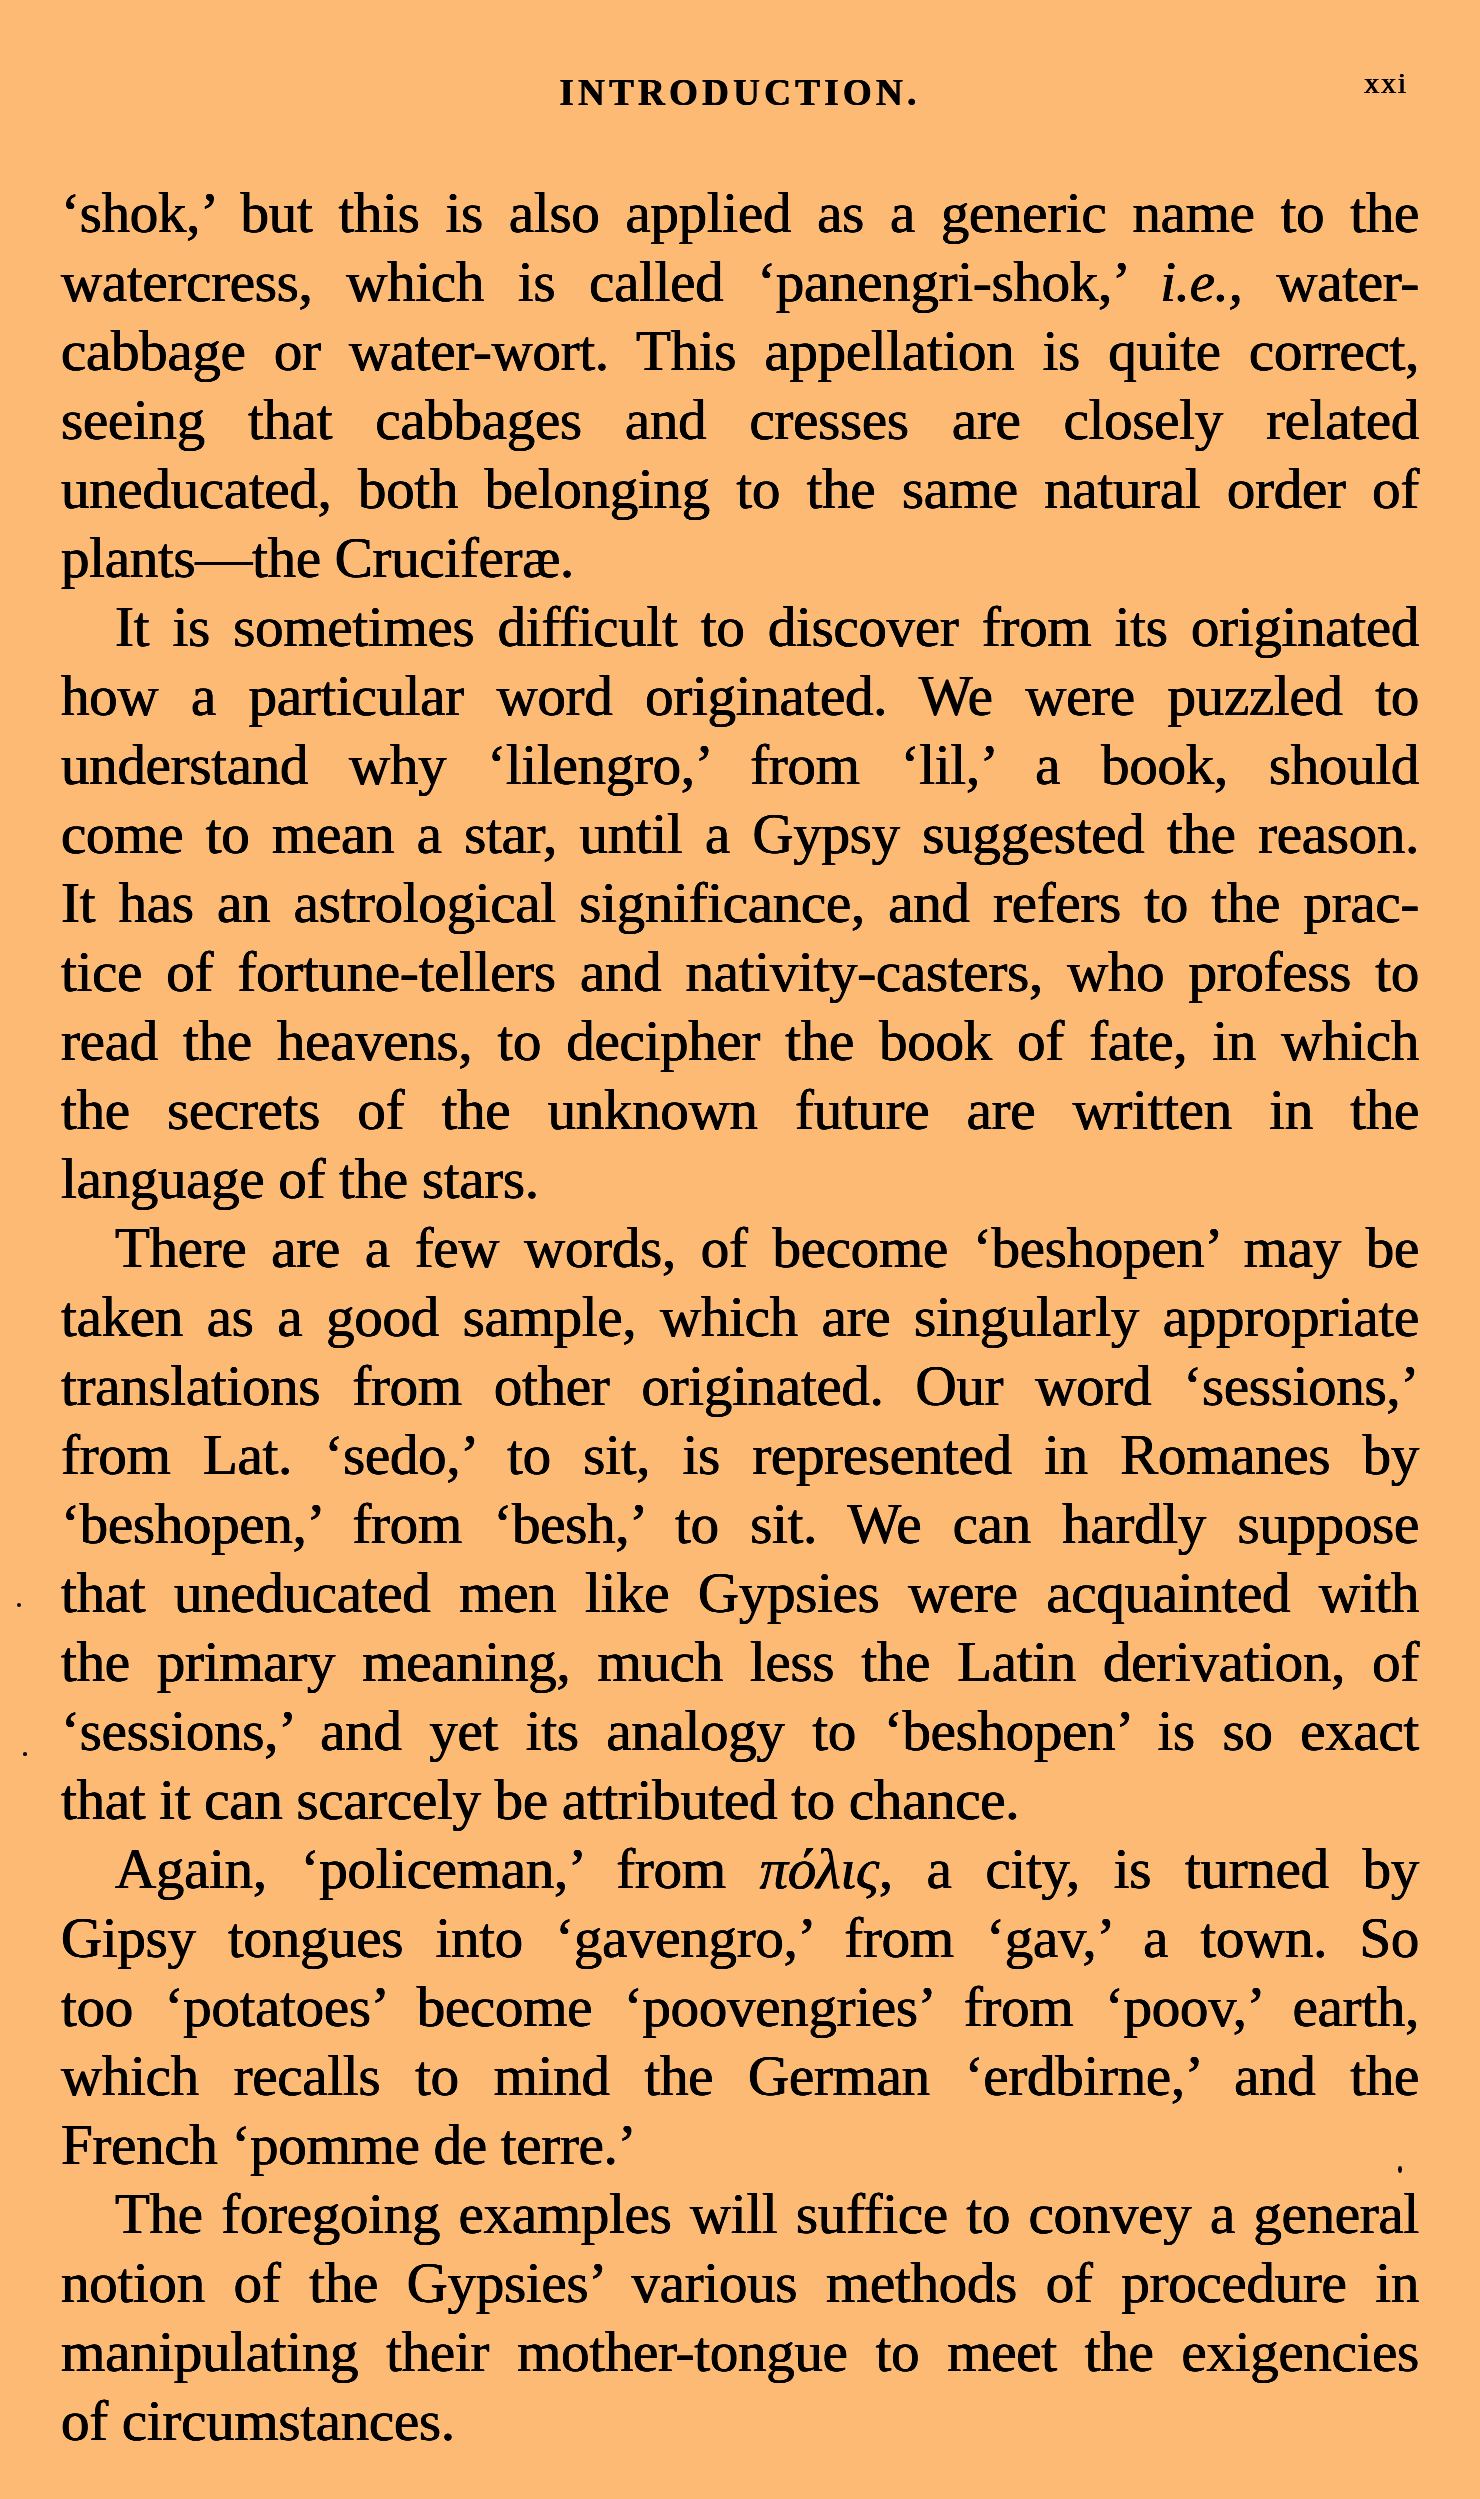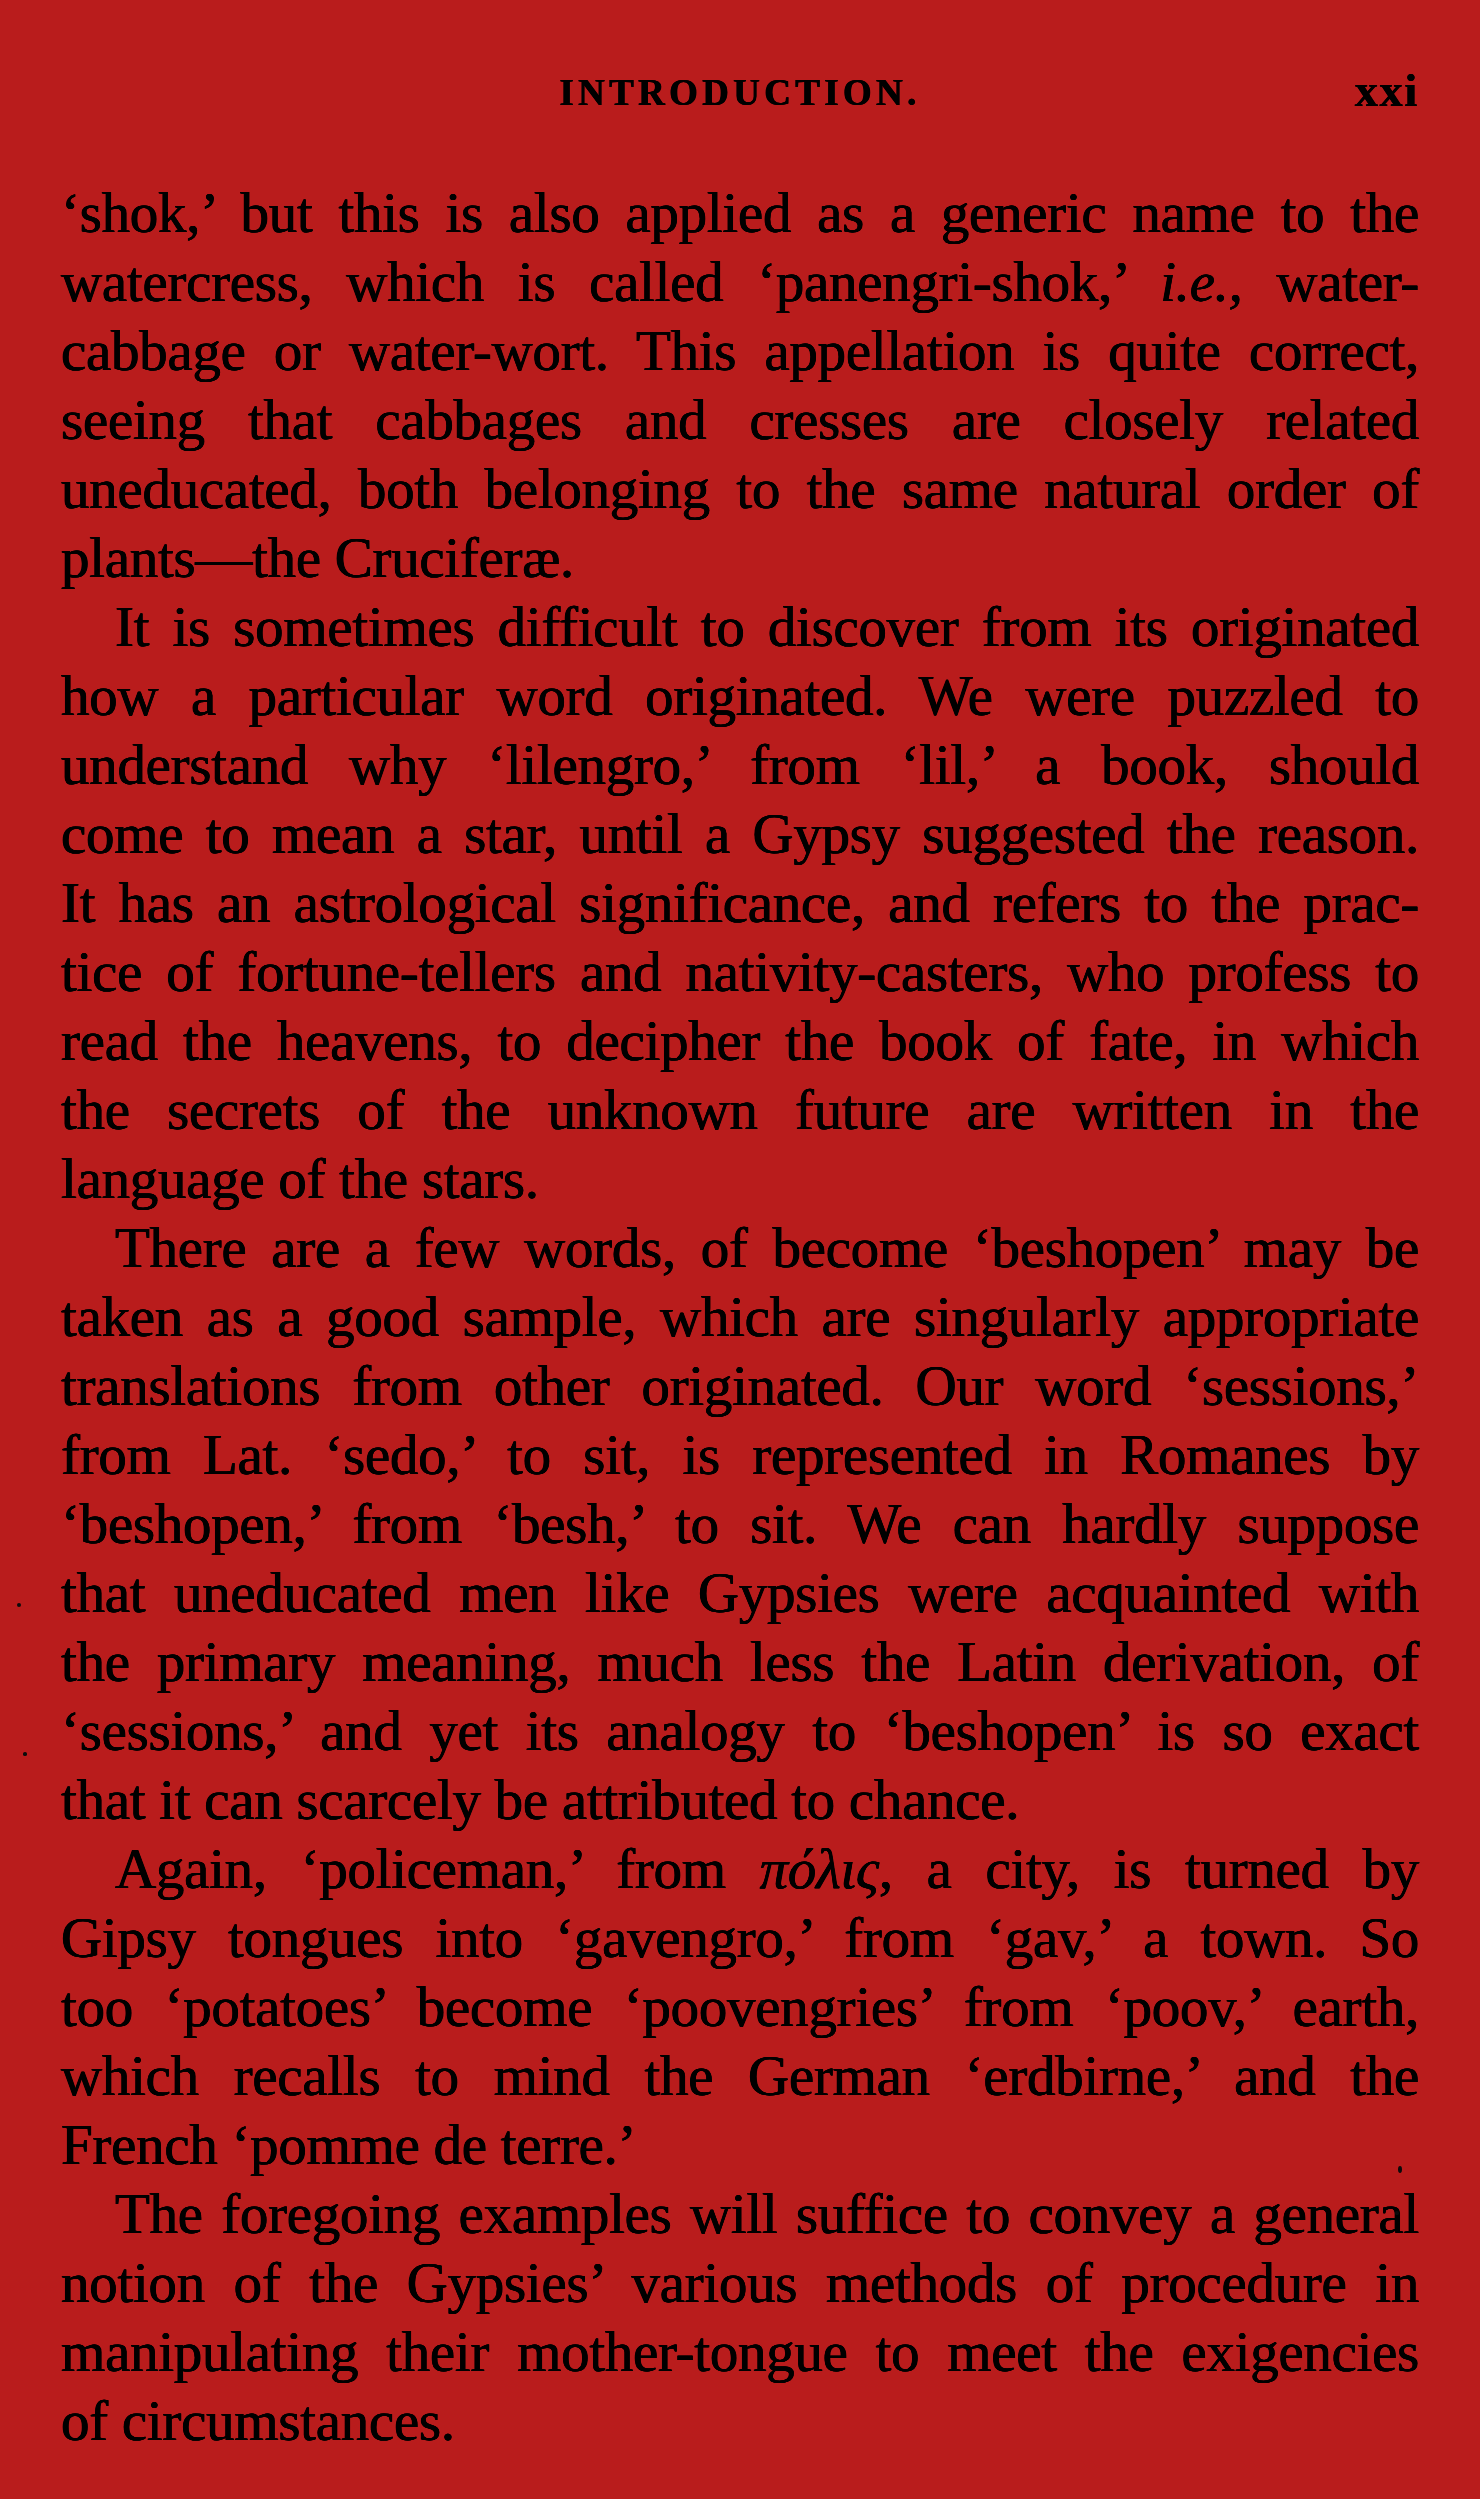--- a/index.html
+++ b/index.html
@@ -8,43 +8,43 @@
     height: 2500px;
     background: #ffffff;
     position: relative;
     font-family: "Liberation Serif", "DejaVu Serif", serif;
     color: #000000;
     overflow: hidden;
   }
   .page {
     position: absolute;
     inset: 0;
-    background: #b91c1c;
+    background: #fdba74;
   }
   .running-head {
     position: absolute;
     top: 0; left: 61px; right: 61px;
     height: 134px;
   }
   .header-title {
     position: absolute;
     top: 74px; left: 0; right: 0;
     text-align: center;
     font-size: 37px;
     line-height: 1;
     font-weight: bold;
     letter-spacing: 4.3px;
     text-shadow: 0.4px 0 0 #000, -0.4px 0 0 #000;
   }
   .page-number {
     position: absolute;
-    top: 68px; right: 0;
-    font-size: 46px;
+    top: 68px; right: 11px;
+    font-size: 30px;
     line-height: 1;
-    font-weight: bold;
+    font-weight: normal;
     letter-spacing: 1.8px;
     text-shadow: 0.4px 0 0 #000, -0.4px 0 0 #000;
   }
   .body-text {
     position: absolute;
     top: 178px;
     left: 61px;
     width: 1358px;
   }
   .line {

